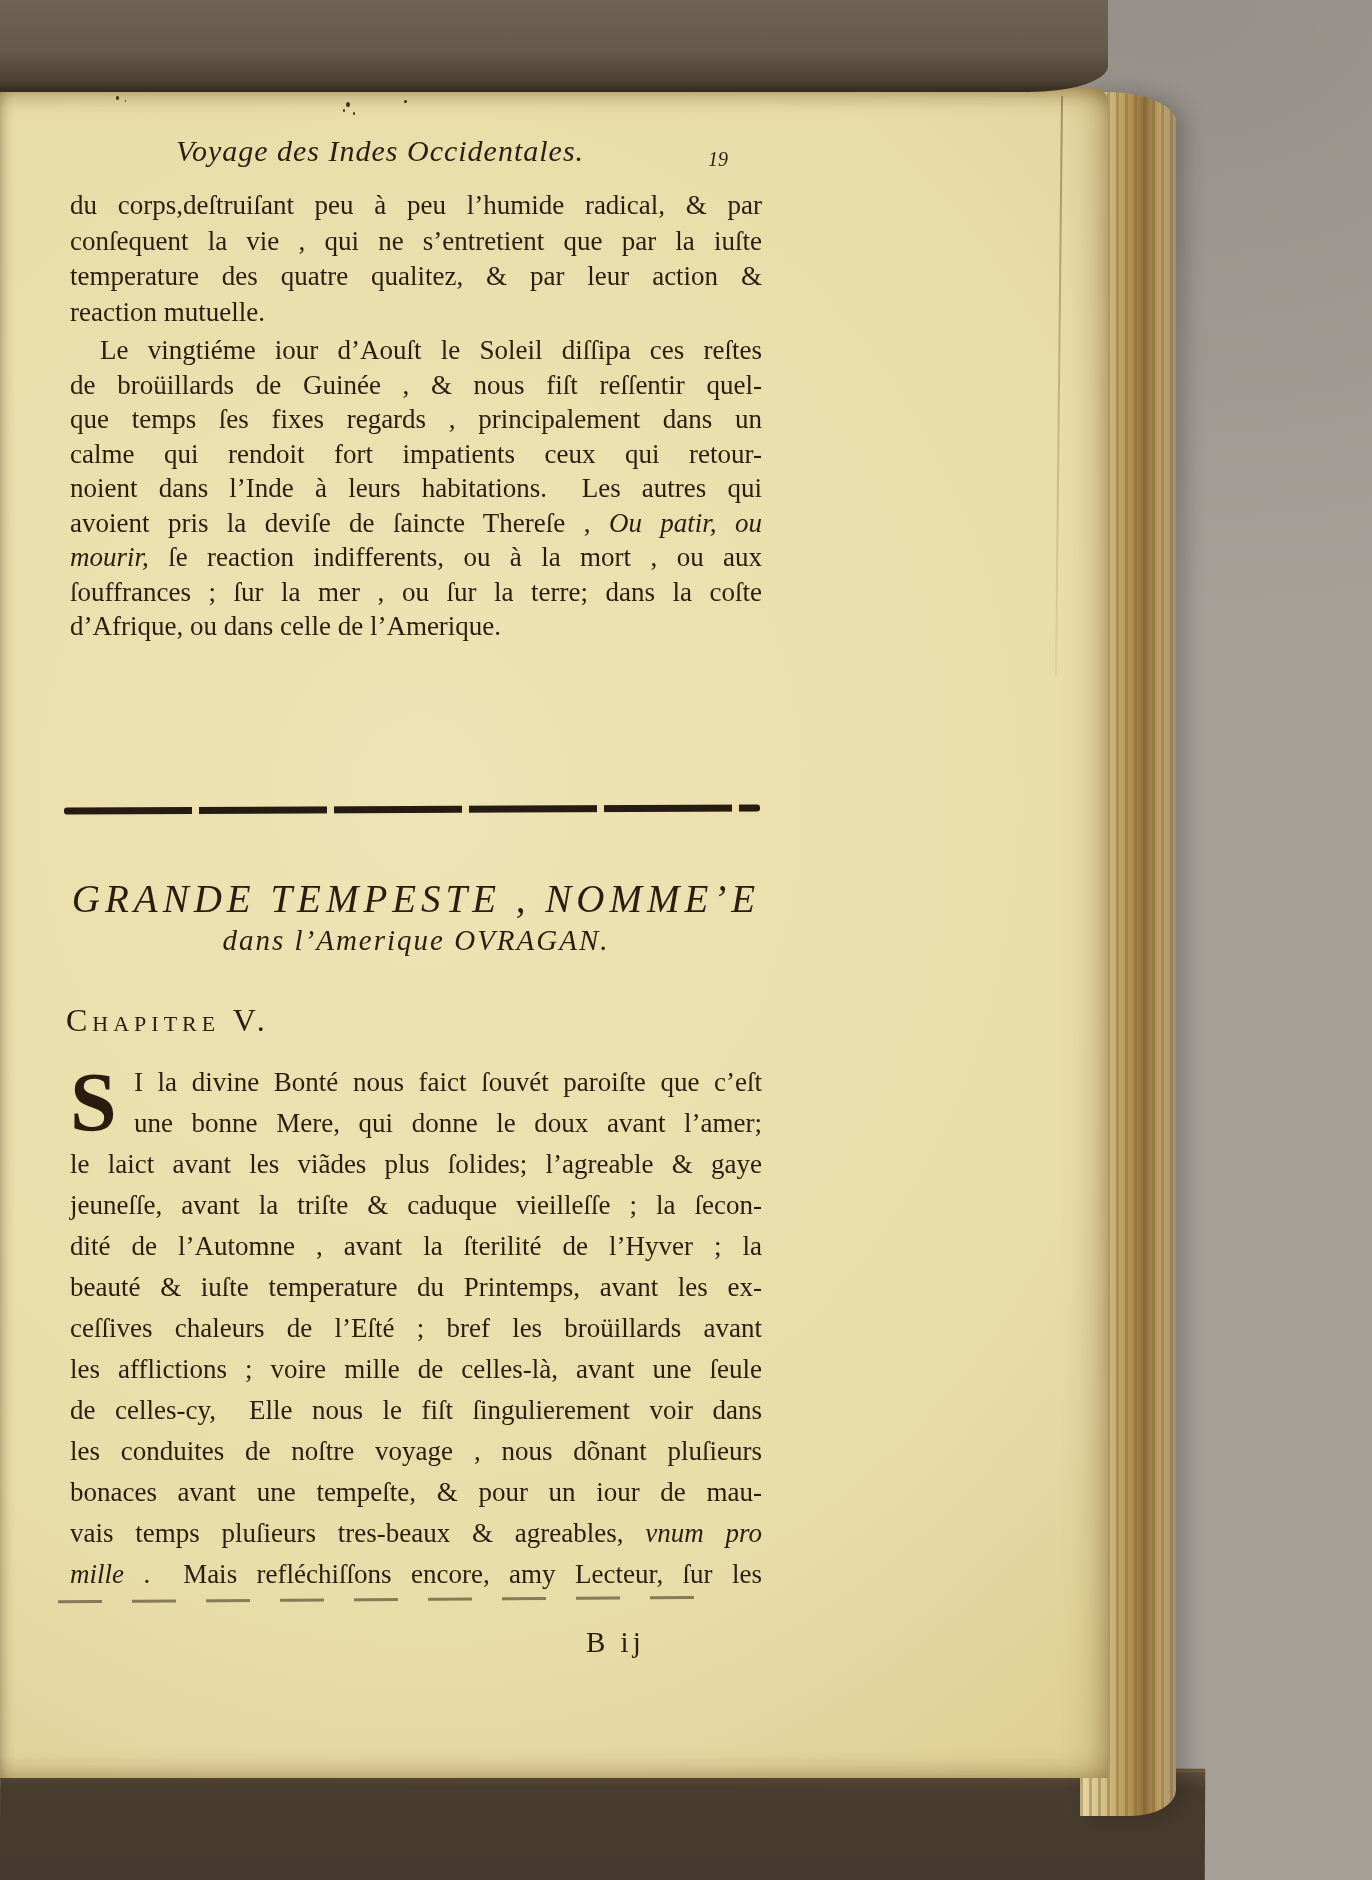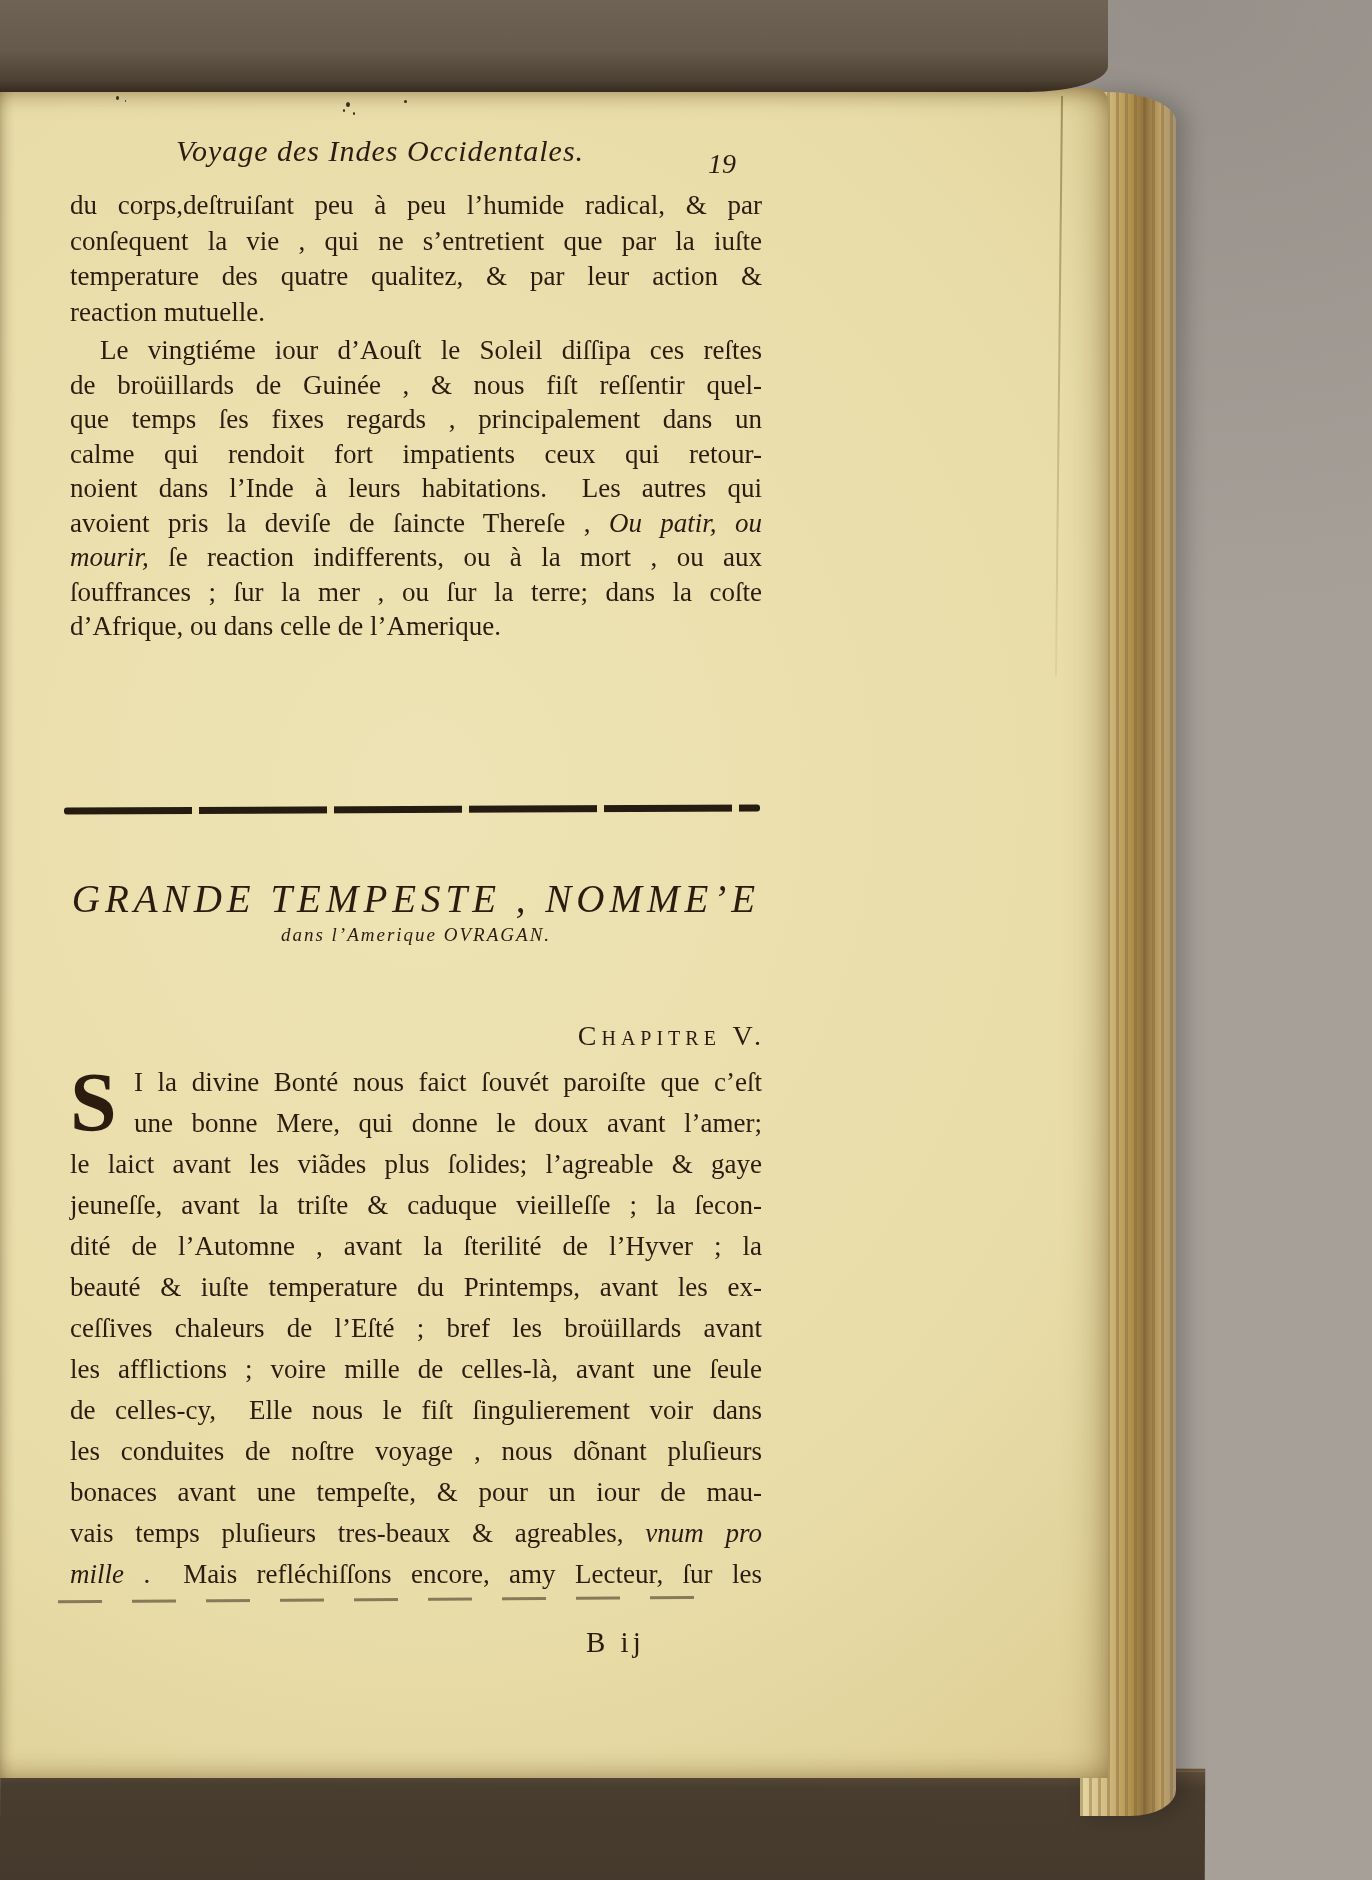--- a/index.html
+++ b/index.html
@@ -49,40 +49,40 @@
     border-bottom-right-radius:80px 26px;
   }
   .tl{position:relative;white-space:pre-wrap;}
   .jl{text-align:justify;text-align-last:justify;}
   .it{font-style:italic;}
   .indent{text-indent:30px;}
   .running-header{
     position:absolute;left:70px;top:46px;width:620px;
     font-style:italic;font-size:30px;letter-spacing:1px;text-align:center;
   }
-  .page-number{position:absolute;left:708px;top:60px;font-size:28px;font-style:italic;}
+  .page-number{position:absolute;left:708px;top:60px;font-size:20px;font-style:italic;}
   .para{position:absolute;left:70px;width:692px;font-size:27px;}
   .para1{top:100px;line-height:35.5px;}
   .para2{top:245px;line-height:34.5px;}
   .rule{
     position:absolute;left:64px;top:718px;width:696px;height:7px;
     background:repeating-linear-gradient(90deg,#261b10 0 128px, rgba(235,223,172,0.85) 128px 135px);
     border-radius:3px;transform:rotate(-0.25deg);
   }
   .sec-title1{
     position:absolute;left:66px;top:788px;width:700px;text-align:center;
     font-style:italic;font-size:39px;letter-spacing:5px;white-space:nowrap;
   }
   .sec-title2{
     position:absolute;left:66px;top:836px;width:700px;text-align:center;
-    font-style:italic;font-size:19px;letter-spacing:2px;
+    font-style:italic;font-size:29px;letter-spacing:2px;
   }
   .chapter{
-    position:absolute;left:66px;top:914px;width:700px;text-align:right;
-    font-variant:small-caps;font-size:28px;letter-spacing:5px;margin-top:18px;
+    position:absolute;left:66px;top:914px;width:700px;text-align:left;
+    font-variant:small-caps;font-size:32px;letter-spacing:5px;
   }
   .para3{top:974px;line-height:41px;}
   .dropcap{
     position:absolute;left:0;top:4px;font-size:84px;line-height:74px;font-weight:bold;
   }
   .ind2{padding-left:64px;}
   .showthrough{
     position:absolute;left:58px;top:1510px;width:664px;height:3px;
     background:repeating-linear-gradient(90deg, rgba(56,42,22,0.55) 0 44px, rgba(0,0,0,0) 44px 74px);
     transform:rotate(-0.4deg);

